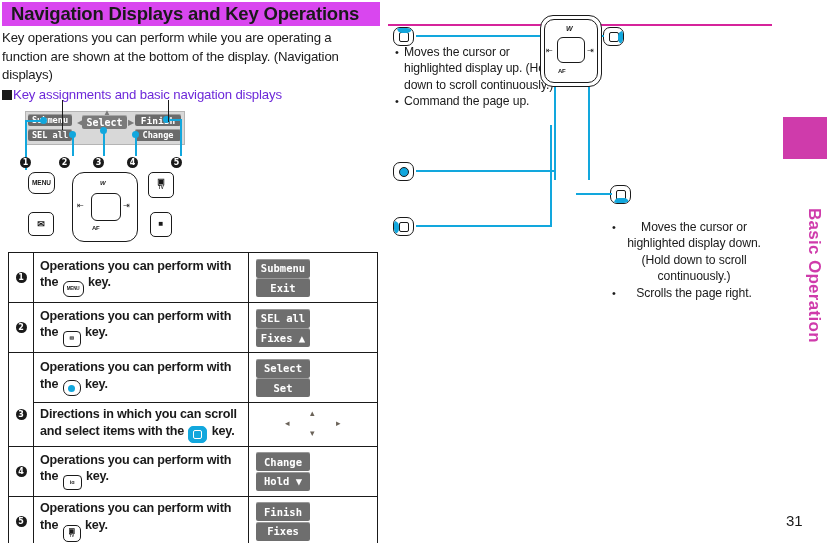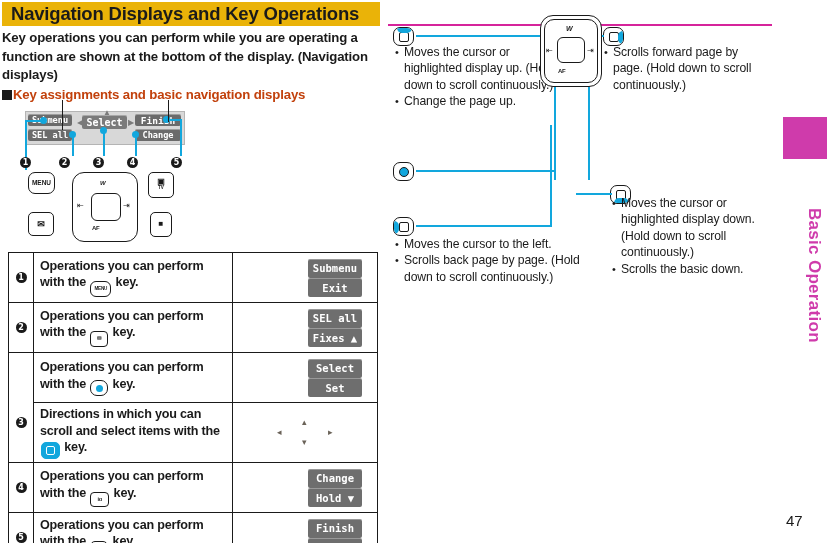--- a/index.html
+++ b/index.html
@@ -11,37 +11,37 @@
     overflow:hidden;
     position:relative;
   }
   .page{position:absolute;inset:0;}
 
   
   .left-col{position:absolute;left:0;top:0;width:384px;height:543px;}
 
   .left-header{
     position:absolute;left:2px;top:2px;width:378px;height:24px;
-    background:#eab308;
+    background:#d946ef;
     display:flex;align-items:center;
   }
   .left-header .htxt{
     font-size:18.5px;font-weight:bold;letter-spacing:-0.2px;
     color:#1a1a1a;padding-left:9px;
   }
 
   .intro{
     position:absolute;left:2px;top:29px;width:372px;
-    font-size:13.2px;font-weight:bold;line-height:18.6px;
+    font-size:13.2px;font-weight:normal;line-height:18.6px;
     color:#1a1a1a;letter-spacing:-0.15px;
   }
   .subhead{
     position:absolute;left:2px;top:86px;width:372px;
-    font-size:13.2px;font-weight:bold;line-height:17px;
-    color:#c2410c;letter-spacing:-0.15px;
+    font-size:13.2px;font-weight:normal;line-height:17px;
+    color:#6d28d9;letter-spacing:-0.15px;
     display:flex;align-items:center;gap:1px;
   }
   .blacksq{display:inline-block;width:10px;height:10px;background:#1a1a1a;}
 
   
   .navmock{position:absolute;left:25px;top:111px;width:160px;height:34px;}
   .navmock .panel{
     position:absolute;left:0;top:0;width:160px;height:34px;
     background:#d8d8d8;border:1px solid #b4b4b4;box-sizing:border-box;
   }
@@ -97,21 +97,21 @@
   .navpad .lbl.af{left:19px;top:52px;letter-spacing:-.3px;}
   .navpad .gl{position:absolute;font-size:8px;color:#222;}
   .navpad .gl.l{left:4px;top:28px;}
   .navpad .gl.r{left:50px;top:28px;}
 
   
   .tbl{position:absolute;left:8px;top:252px;width:370px;border-collapse:collapse;}
   .tbl td{border:1.4px solid #1a1a1a;vertical-align:middle;}
   .td-num{width:22px;text-align:center;}
   .td-txt{padding:3px 5px 3px 6px;font-size:12.6px;font-weight:bold;line-height:16.5px;letter-spacing:-.2px;}
-  .td-btn{width:120px;text-align:right;padding:5px 12px;}
+  .td-btn{width:120px;text-align:left;padding:5px 4px;}
   .numbul.inrow{position:relative;margin:0 auto;}
 
   .keyinline{
     display:inline-flex;align-items:center;justify-content:center;
     border:1.3px solid #1a1a1a;border-radius:4px;background:#fff;
     vertical-align:-4px;margin:0 1px;
     font-size:5.5px;font-weight:bold;color:#1a1a1a;
     flex-direction:column;line-height:5.5px;
   }
   .ki-menu{width:19px;height:14px;border-radius:6px;font-size:4.6px;}
@@ -399,34 +399,33 @@
     <div class="navkey-ico" style="left:5px;top:27px;">
       <div class="inner"></div>
       <div class="hl hl-up"></div>
     </div>
     <div class="cy" style="left:28px;top:35px;width:140px;height:2.4px;"></div>
     <div class="cy" style="left:166px;top:35px;width:2.4px;height:145px;"></div>
 
     <div class="bl" style="left:7px;top:44px;width:165px;">
       <ul>
         <li>Moves the cursor or highlighted display up. (Hold down to scroll continuously.)</li>
-        <li>Change the page up.</li>
+        <li>Command the page up.</li>
       </ul>
     </div>
 
     <div class="navkey-ico" style="left:215px;top:27px;">
       <div class="inner"></div>
       <div class="hl hl-rt"></div>
     </div>
     <div class="cy" style="left:200px;top:35px;width:16px;height:2.4px;"></div>
     <div class="cy" style="left:200px;top:35px;width:2.4px;height:145px;"></div>
 
     <div class="bl" style="left:216px;top:44px;width:160px;">
       <ul>
-        <li>Scrolls forward page by page. (Hold down to scroll continuously.)</li>
       </ul>
     </div>
 
     <div class="bignav">
       <div class="outer"></div>
       <div class="outer2"></div>
       <div class="ctr"></div>
       <span class="lw">W</span>
       <span class="laf">AF</span>
       <span class="gl l">⇤</span>
@@ -439,38 +438,32 @@
     <div class="cy" style="left:28px;top:170px;width:140px;height:2.4px;"></div>
 
 
     <div class="navkey-ico" style="left:5px;top:217px;">
       <div class="inner"></div>
       <div class="hl hl-lf"></div>
     </div>
     <div class="cy" style="left:28px;top:225px;width:136px;height:2.4px;"></div>
     <div class="cy" style="left:162px;top:125px;width:2.4px;height:102px;"></div>
 
-    <div class="bl" style="left:7px;top:236px;width:215px;">
-      <ul>
-        <li>Moves the cursor to the left.</li>
-        <li>Scrolls back page by page. (Hold down to scroll continuously.)</li>
-      </ul>
-    </div>
 
     <div class="navkey-ico" style="left:222px;top:185px;">
       <div class="inner"></div>
       <div class="hl hl-dn"></div>
     </div>
     <div class="cy" style="left:188px;top:193px;width:36px;height:2.4px;"></div>
 
-    <div class="bl" style="left:224px;top:195px;width:155px;">
+    <div class="bl" style="left:224px;top:219px;width:155px;text-align:center;">
       <ul>
         <li>Moves the cursor or highlighted display down. (Hold down to scroll continuously.)</li>
-        <li>Scrolls the basic down.</li>
+        <li>Scrolls the page right.</li>
       </ul>
     </div>
   </div>
 
   <div class="sidetab"></div>
   <div class="sidetab-txt">Basic Operation</div>
-  <div class="pageno">47</div>
+  <div class="pageno">31</div>
 
 </div>
 
 </body></html>

